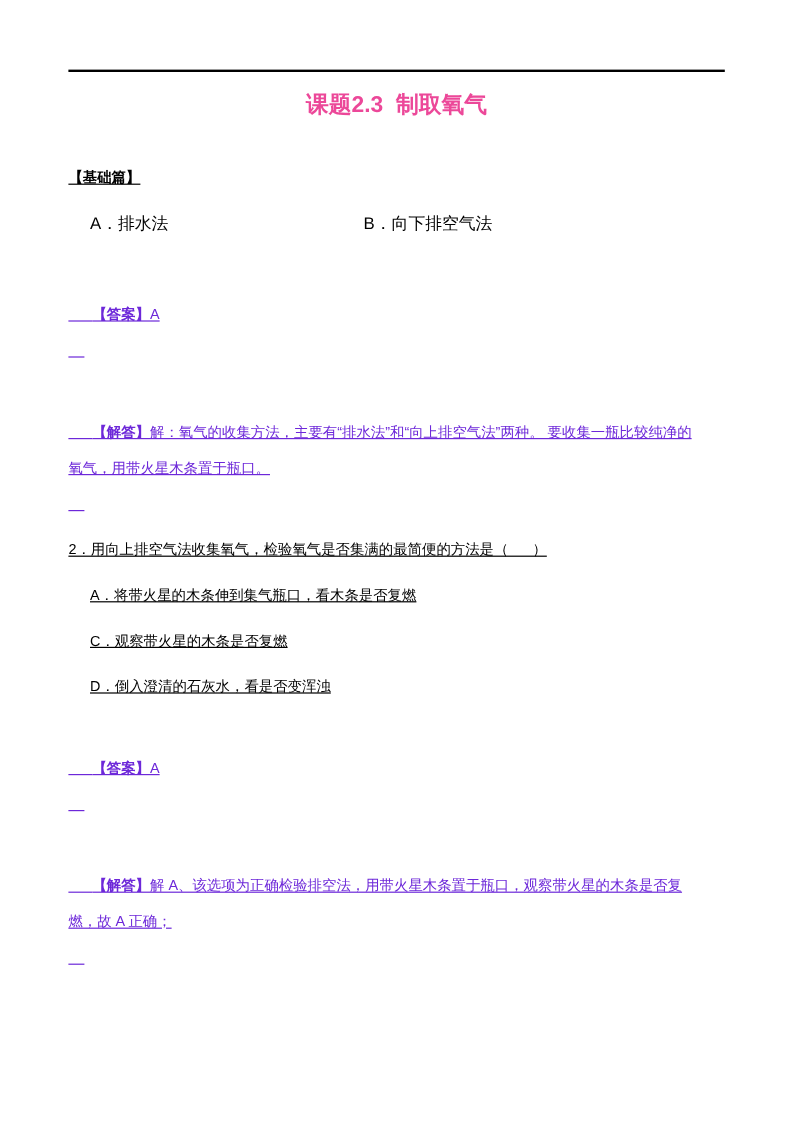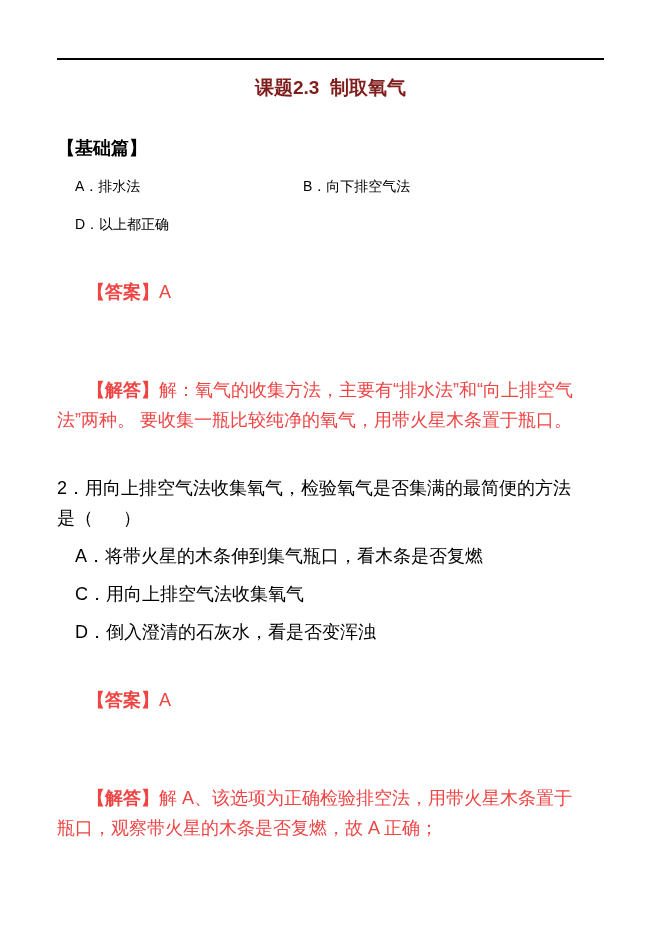--- a/index.html
+++ b/index.html
@@ -22,36 +22,37 @@
   .top-rule {
     margin-top: 58px;
     border-top: 2px solid #000000;
     height: 0;
   }
   .title {
     margin: 13px 0 0 0;
     text-align: center;
     font-size: 19px;
     font-weight: bold;
-    color: #7f1d1d;
+    color: #ec4899;
     line-height: 30px;
     white-space: pre-wrap;
   }
   .para {
-    font-size: 18px;
+    font-size: 12px;
     line-height: 30px;
     margin: 0 16px 8px 0;
     white-space: pre-wrap;
+    text-decoration: underline;
   }
   .section-label {
     margin-top: 30px;
     font-weight: bold;
   }
   .red {
-    color: #ef4444;
+    color: #6d28d9;
   }
   .bold {
     font-weight: bold;
   }
   .indent-sm {
     text-indent: 8px;
   }
   .opt-grid .opt-row {
     display: flex;
     padding-left: 18px;
@@ -83,39 +84,38 @@
   <div class="para section-label">【基础篇】</div>
 
   <div>
 
     <div class="opt-grid">
       <div class="opt-row">
         <span class="opt-cell first">A．排水法</span>
         <span class="opt-cell">B．向下排空气法</span>
       </div>
       <div class="opt-row">
-        <span class="opt-cell">D．以上都正确</span>
       </div>
     </div>
 
     <div class="para red indent-sm">
       <span class="bold">【答案】</span><span>A</span>
     </div>
 
     <div class="para red indent-sm">
       <span class="bold">【解答】</span><span>解：氧气的收集方法，主要有“排水法”和“向上排空气法”两种。 要收集一瓶比较纯净的氧气，用带火星木条置于瓶口。</span>
     </div>
 
   </div>
 
   <div>
     <div class="para">2．用向上排空气法收集氧气，检验氧气是否集满的最简便的方法是（      ）</div>
 
     <div class="para opt-line">A．将带火星的木条伸到集气瓶口，看木条是否复燃</div>
-    <div class="para opt-line">C．用向上排空气法收集氧气</div>
+    <div class="para opt-line">C．观察带火星的木条是否复燃</div>
     <div class="para opt-line">D．倒入澄清的石灰水，看是否变浑浊</div>
 
     <div class="para red indent-sm">
       <span class="bold">【答案】</span><span>A</span>
     </div>
 
     <div class="para red indent-sm">
       <span class="bold">【解答】</span><span>解 A、该选项为正确检验排空法，用带火星木条置于瓶口，观察带火星的木条是否复燃，故 A 正确；</span>
     </div>
 

